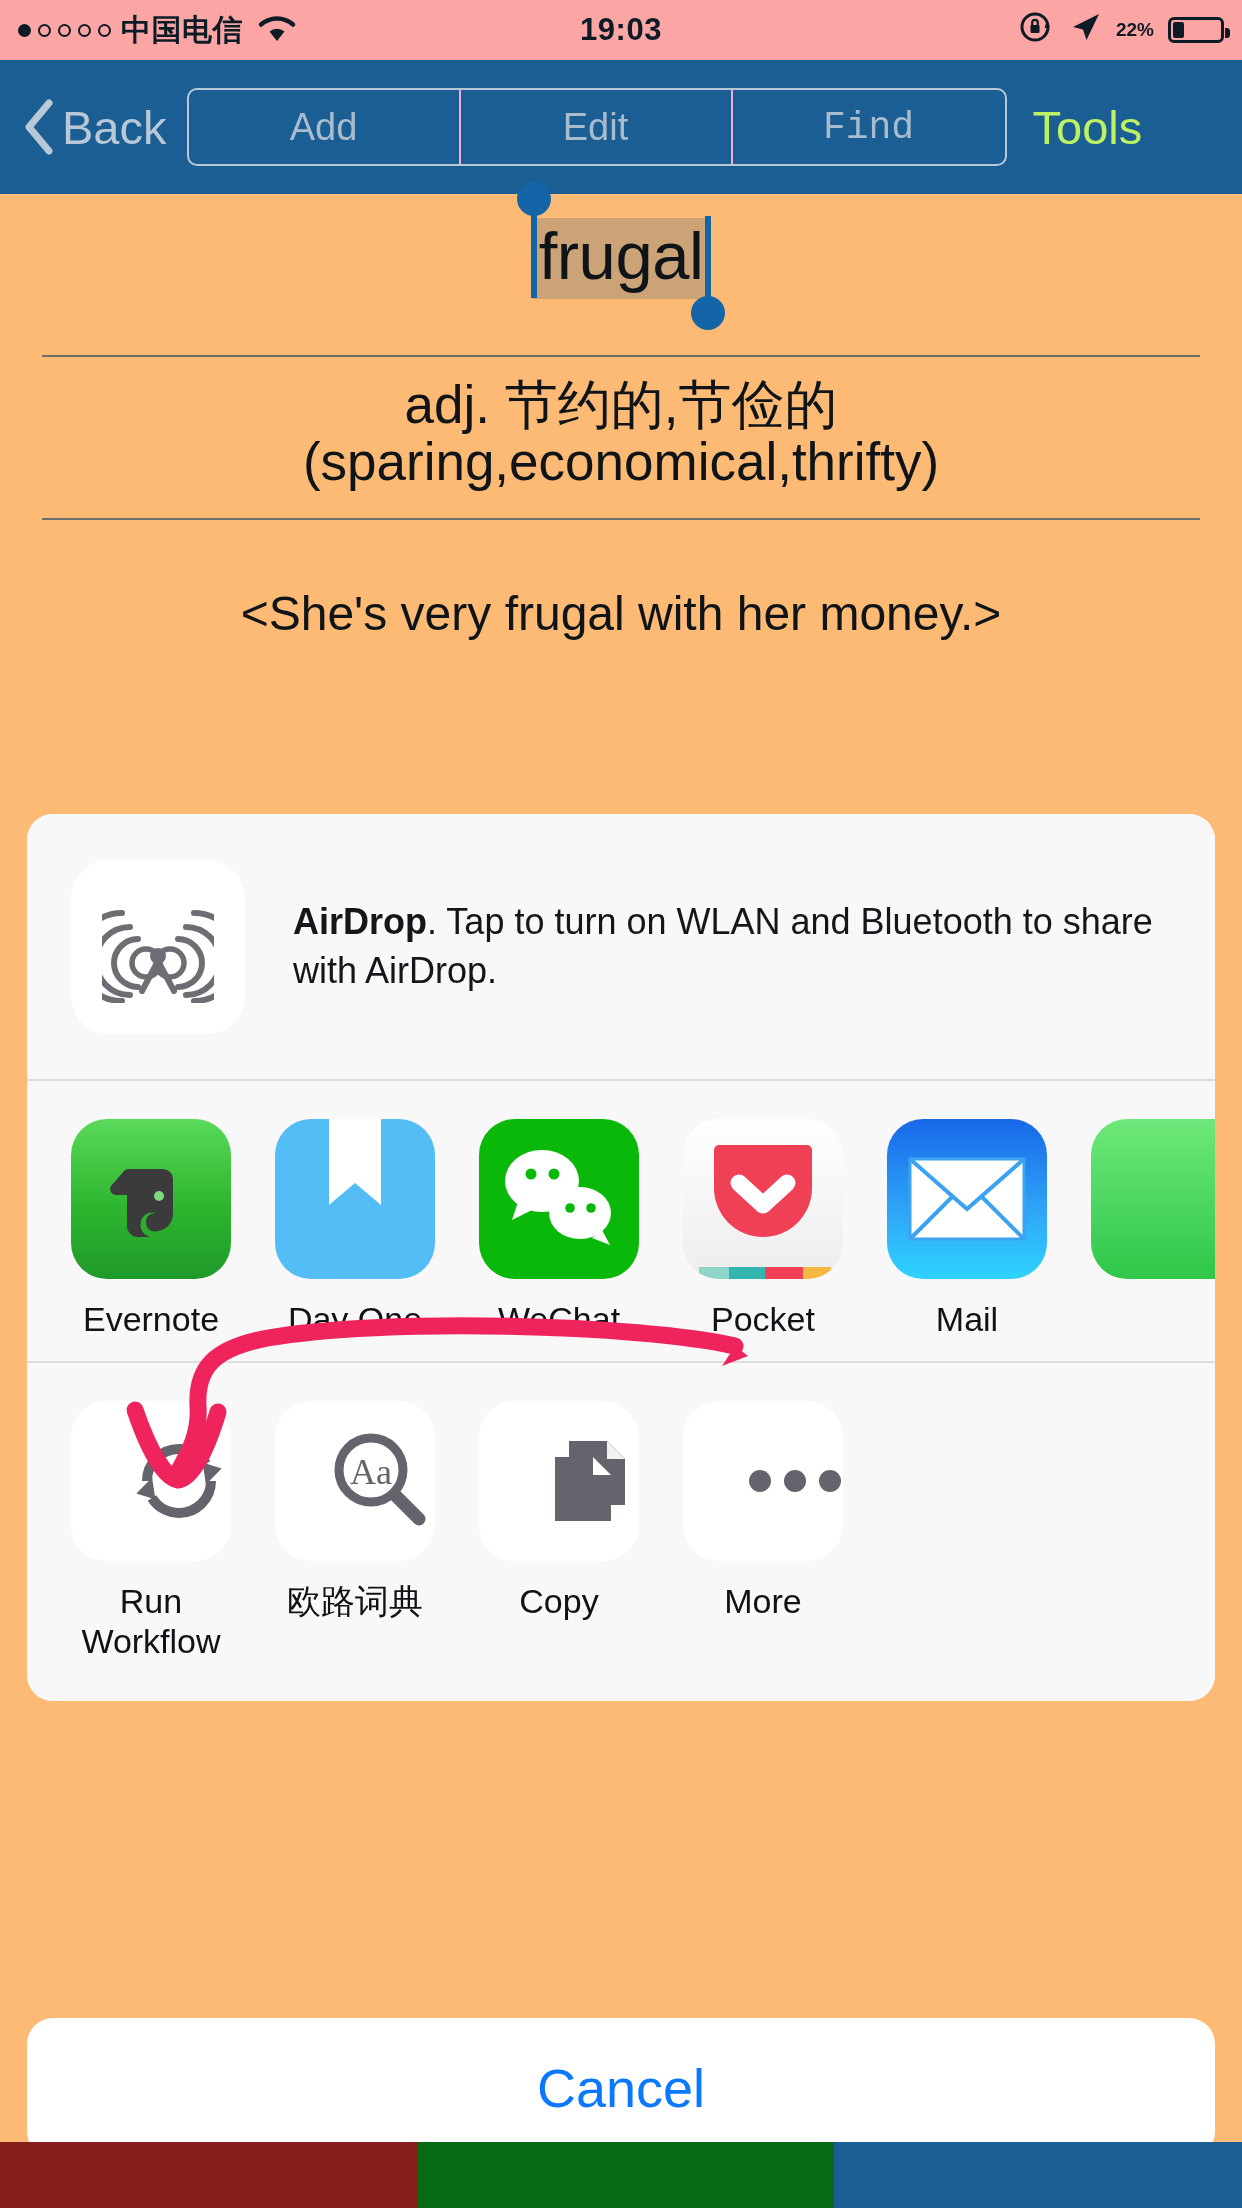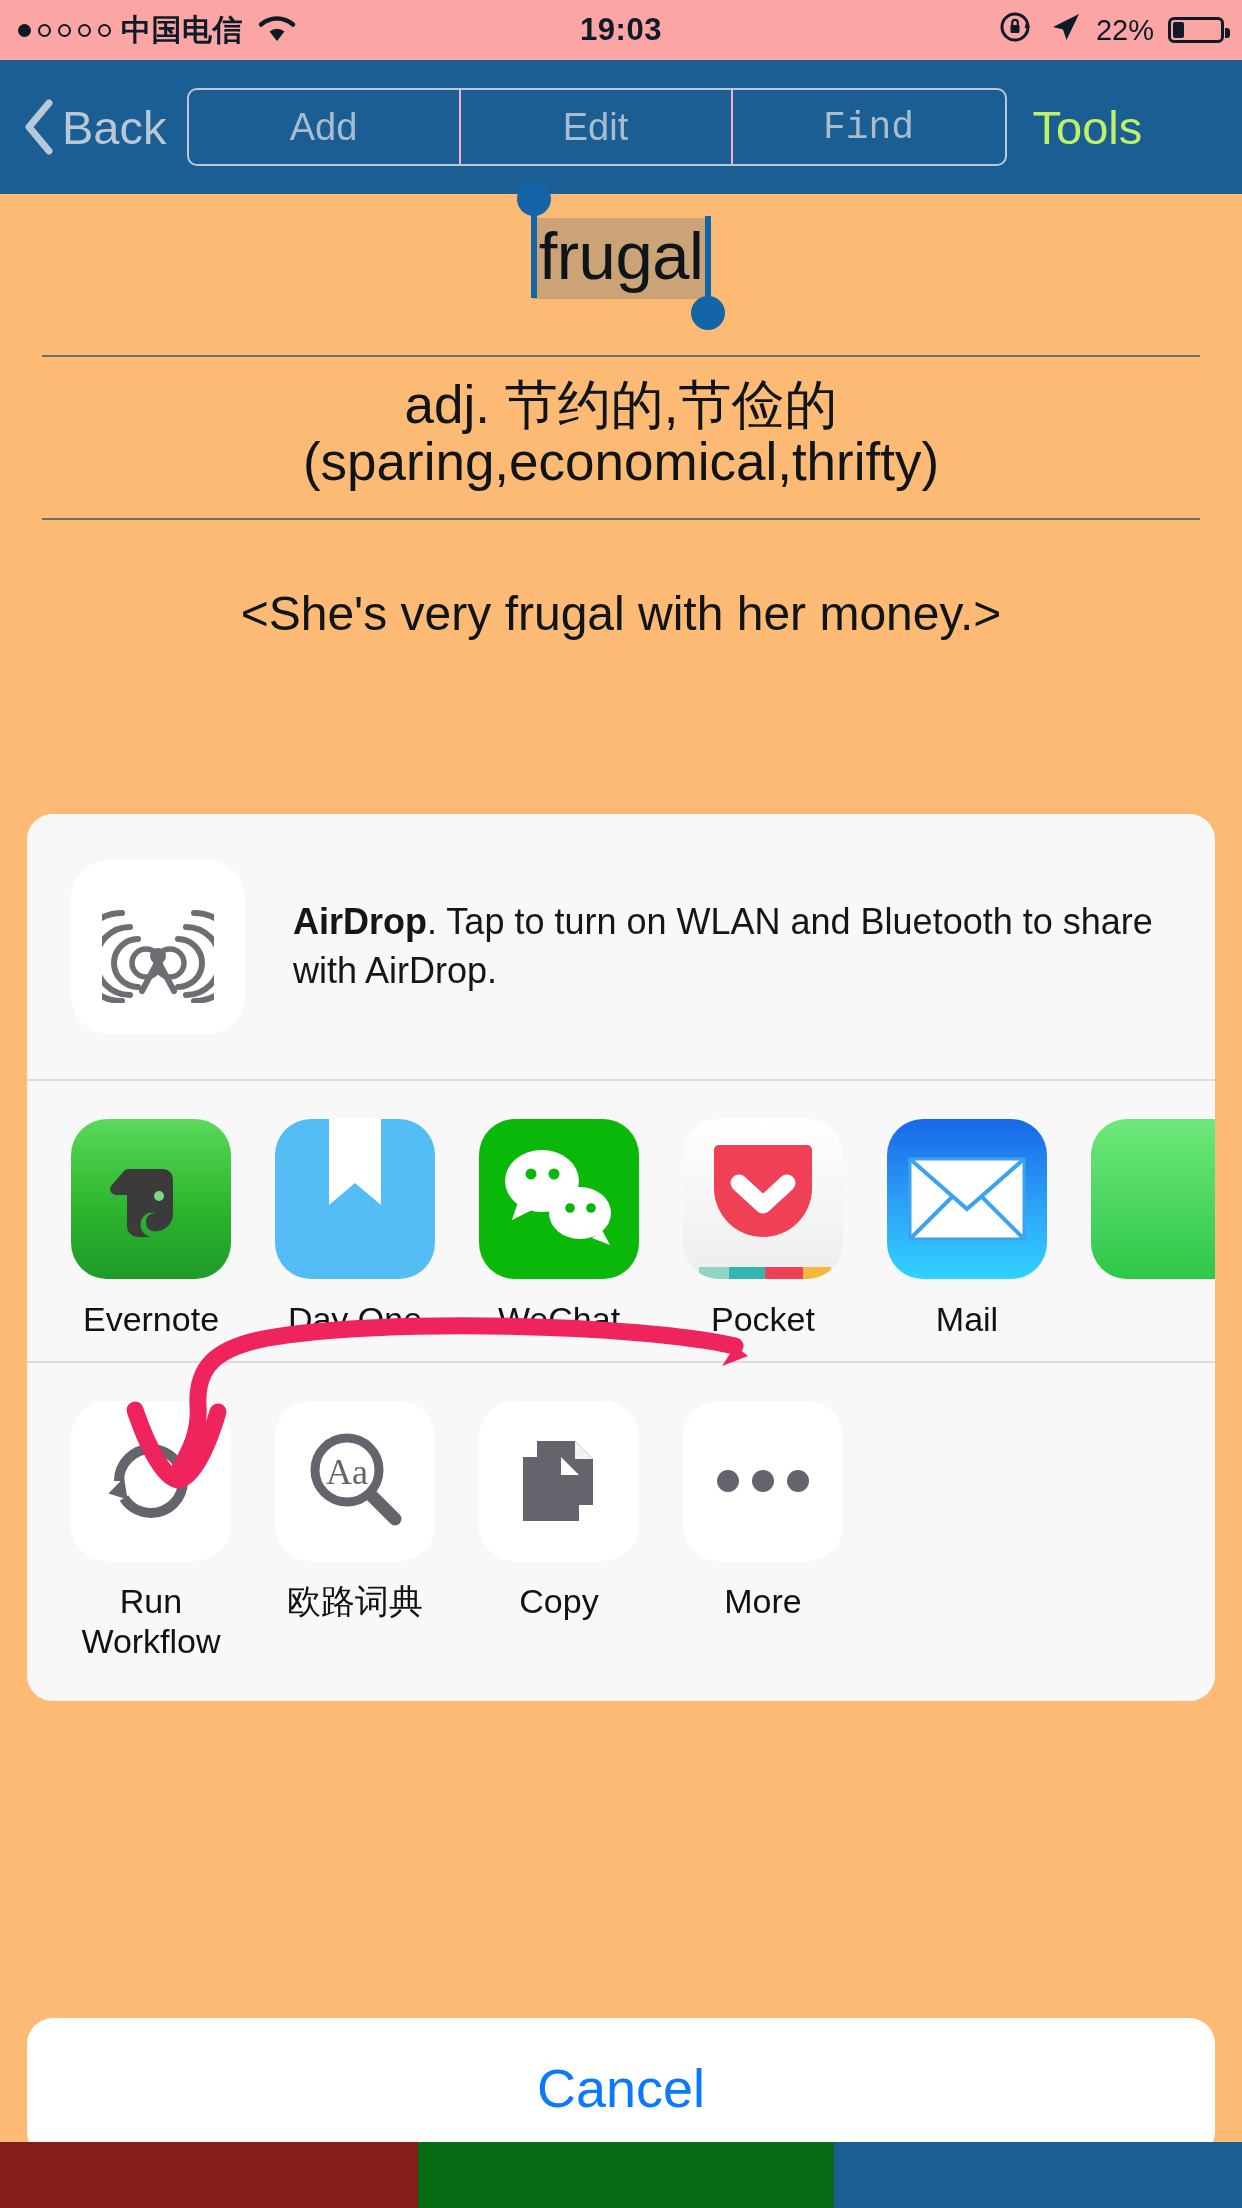--- a/index.html
+++ b/index.html
@@ -42,21 +42,21 @@
     position: absolute; left: 0; right: 0;
     text-align: center;
     font-size: 31px; font-weight: 700;
     letter-spacing: 0.5px;
     color: #0d1b26;
   }
   #status-right {
     position: absolute; right: 18px;
     display: flex; align-items: center; gap: 14px;
   }
-  #battery-pct { font-size: 29px; font-weight: 400; color:#0d1b26; }
+  #battery-pct { font-size: 19px; font-weight: 700; color:#0d1b26; }
   #battery-icon {
     position: relative;
     width: 56px; height: 26px;
     border: 3px solid #0d1b26;
     border-radius: 6px;
   }
   #battery-icon::after {
     content: ""; position: absolute;
     right: -9px; top: 8px;
     width: 5px; height: 10px;
@@ -215,21 +215,21 @@
     white-space: nowrap;
   }
   .app-label.wrap { white-space: normal; }
 
   
   #action-row { padding-bottom: 40px; }
   .action-icon {
     width: 160px; height: 160px;
     border-radius: 36px;
     background: #ffffff;
-    display: flex; align-items: center; justify-content: center;
+    display: flex; align-items: center; justify-content: flex-end;
   }
 
   
   #cancel-button {
     position: absolute;
     left: 27px; top: 1824px;
     width: 1188px; height: 140px;
     background: #ffffff;
     border-radius: 26px;
     display: flex; align-items: center; justify-content: center;

